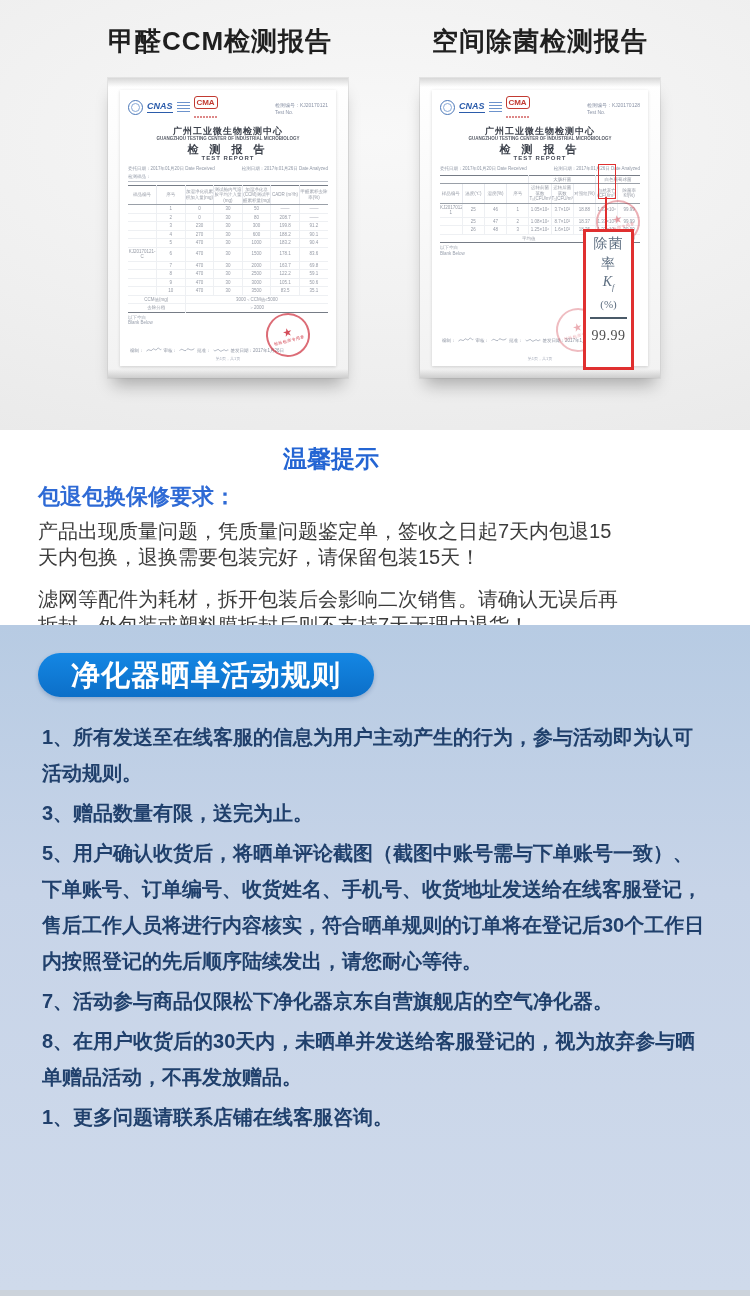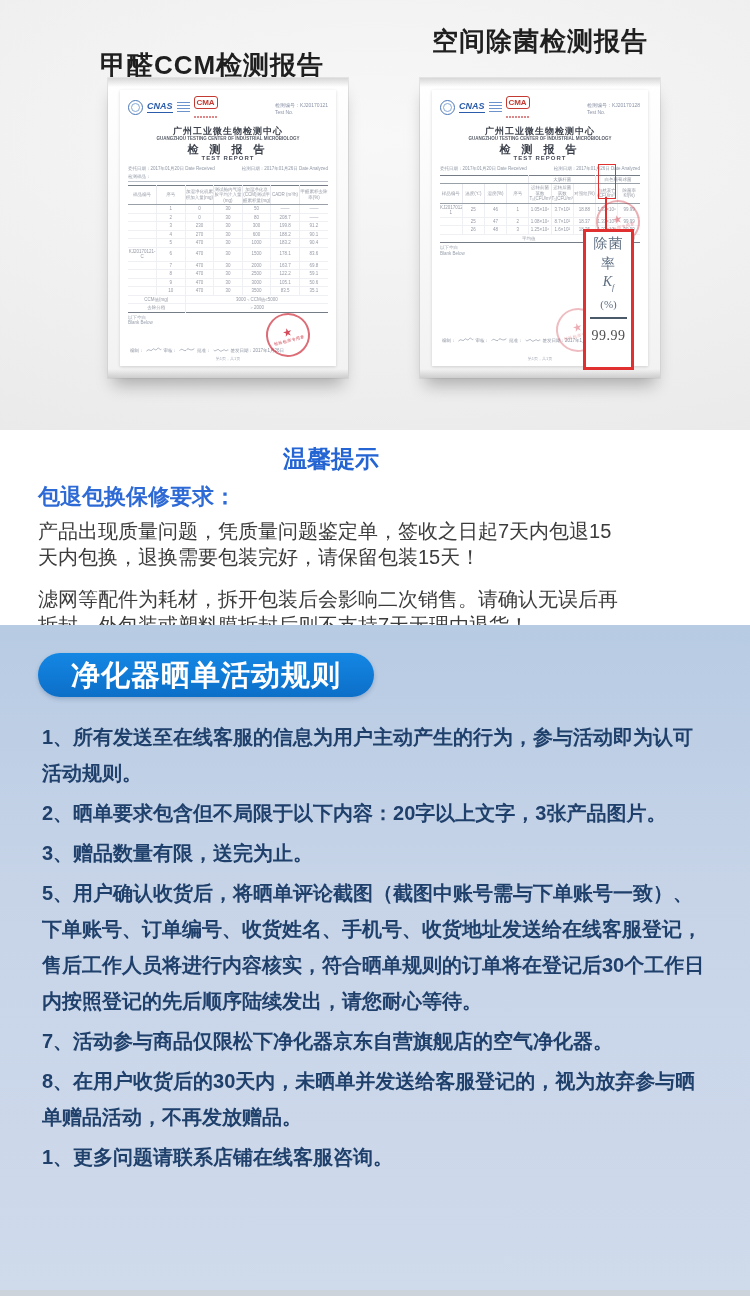--- a/index.html
+++ b/index.html
@@ -4,21 +4,21 @@
 <style>
   html,body{margin:0;padding:0;}
   body{width:750px;height:1296px;position:relative;overflow:hidden;
        font-family:"Liberation Sans",sans-serif;background:#fff;}
 
   
   #sec-reports{position:absolute;left:0;top:0;width:750px;height:430px;
     background:radial-gradient(120% 95% at 50% 32%,#f8f8f8 0%,#efefef 55%,#e7e7e7 100%);}
   .report-title{position:absolute;top:24px;width:280px;text-align:center;
     font-size:26px;font-weight:bold;color:#1f1f1f;letter-spacing:1px;}
-  .rt-left{left:72px;margin-top:24px;} .rt-right{left:400px;}
+  .rt-left{left:80px;} .rt-right{left:400px;}
 
   .frame{position:absolute;top:78px;width:240px;height:300px;
     background:linear-gradient(180deg,#ffffff,#f2f2f2);
     box-shadow:0 12px 16px -5px rgba(0,0,0,.28),0 0 0 1px #e3e3e3;}
   .frame::before{content:"";position:absolute;left:0;right:0;top:0;height:9px;
     background:linear-gradient(180deg,#d7d7d7,rgba(255,255,255,0));}
   .frame::after{content:"";position:absolute;left:0;right:0;bottom:0;height:9px;
     background:linear-gradient(0deg,#cdcdcd,rgba(255,255,255,0));}
   .fr-left{left:108px;} .fr-right{left:420px;}
 
@@ -420,21 +420,20 @@
   <div class="tips-title">温馨提示</div>
   <div class="tips-sub">包退包换保修要求：</div>
   <p class="tips-p">产品出现质量问题，凭质量问题鉴定单，签收之日起7天内包退15天内包换，退换需要包装完好，请保留包装15天！</p>
   <p class="tips-p">滤网等配件为耗材，拆开包装后会影响二次销售。请确认无误后再拆封，外包装或塑料膜拆封后则不支持7天无理由退货！</p>
 </div>
 
 <div id="sec-rules">
   <div class="pill">净化器晒单活动规则</div>
   <div class="rules-list">
     <p>1、所有发送至在线客服的信息为用户主动产生的行为，参与活动即为认可活动规则。</p>
-    <p>2、晒单要求包含但不局限于以下内容：20字以上文字，3张产品图片。</p>
     <p>3、赠品数量有限，送完为止。</p>
     <p>5、用户确认收货后，将晒单评论截图（截图中账号需与下单账号一致）、下单账号、订单编号、收货姓名、手机号、收货地址发送给在线客服登记，售后工作人员将进行内容核实，符合晒单规则的订单将在登记后30个工作日内按照登记的先后顺序陆续发出，请您耐心等待。</p>
     <p>7、活动参与商品仅限松下净化器京东自营旗舰店的空气净化器。</p>
     <p>8、在用户收货后的30天内，未晒单并发送给客服登记的，视为放弃参与晒单赠品活动，不再发放赠品。</p>
     <p>1、更多问题请联系店铺在线客服咨询。</p>
   </div>
 </div>
 
 <div id="bottom-strip"></div>
 

